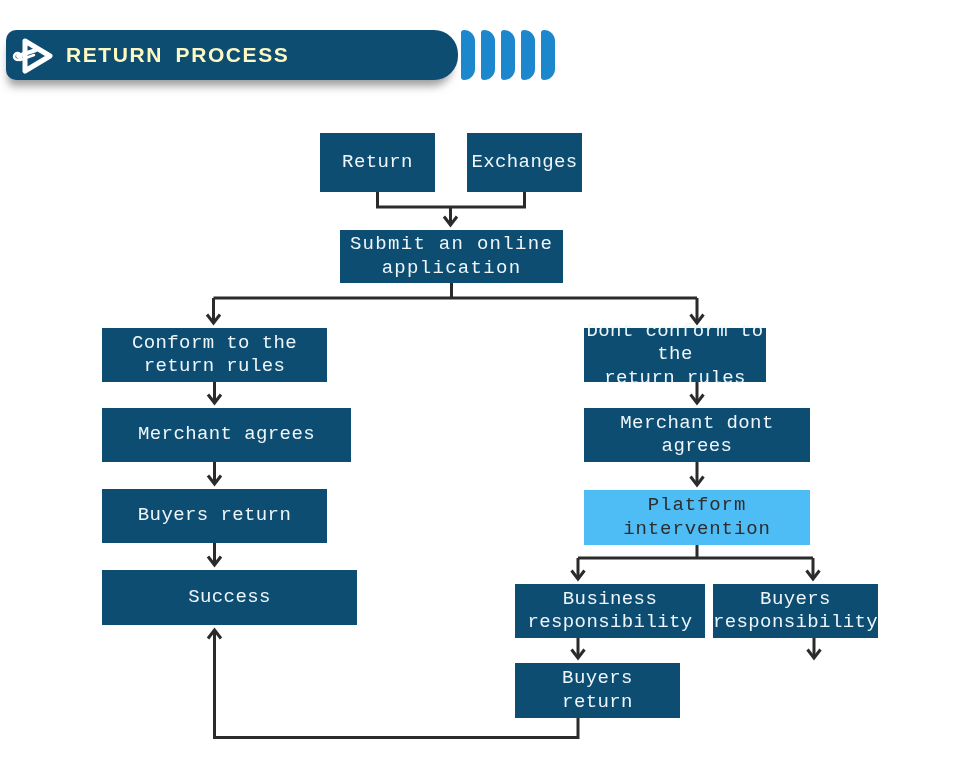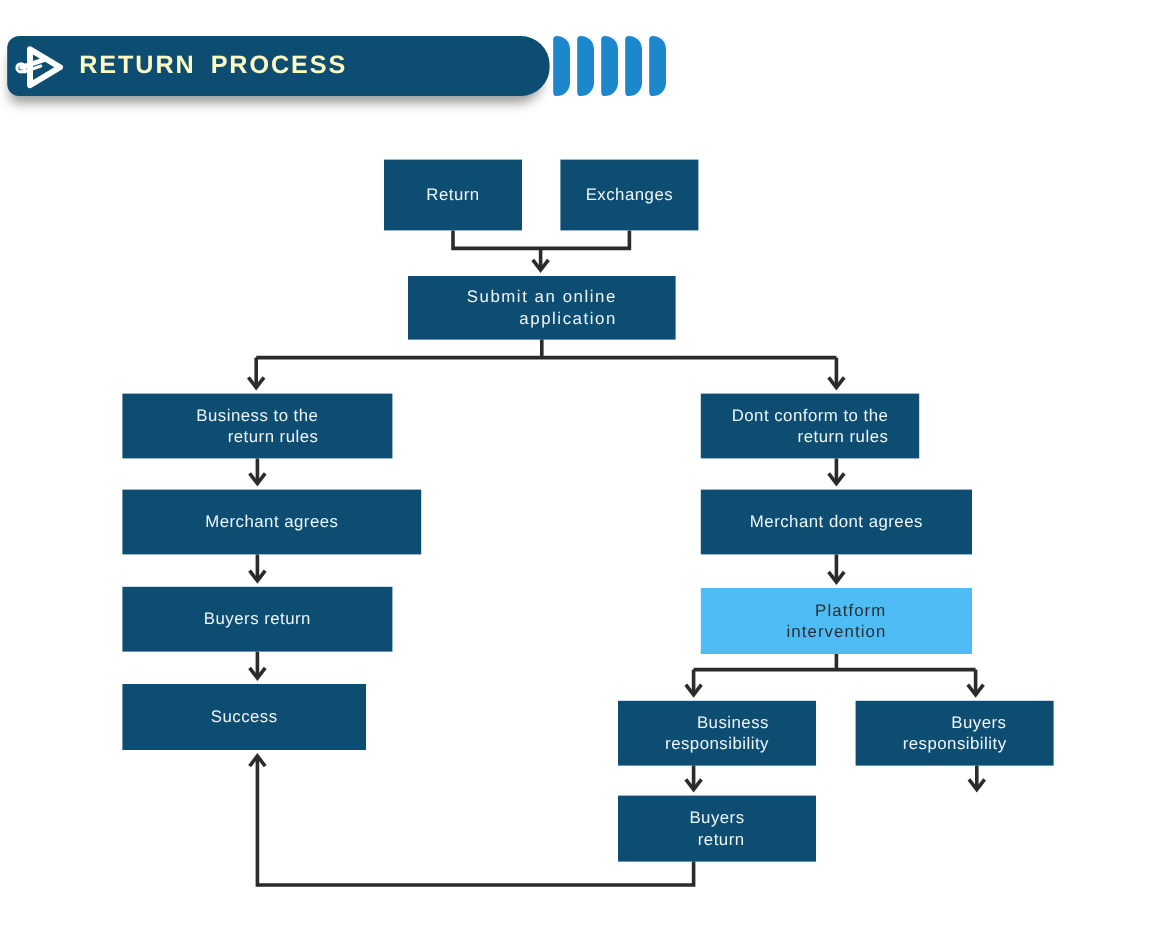--- a/index.html
+++ b/index.html
@@ -37,38 +37,39 @@
     position:absolute;left:461px;top:30px;height:50px;display:flex;gap:6px;z-index:1;
   }
   .decor{
     width:14px;height:50px;background:var(--accent);
     border-radius:3px 11px 11px 3px;
   }
 
   
   .node{
     position:absolute;background:var(--navy);color:var(--text-light);
-    display:flex;align-items:center;justify-content:center;text-align:right;
-    font-size:14px;line-height:1.22;letter-spacing:0.4px;white-space:pre-line;
+    display:flex;align-items:center;justify-content:center;text-align:center;
+    font-size:19px;line-height:1.22;letter-spacing:0.4px;white-space:pre-line;
     z-index:2;
+    font-family:Liberation Mono, monospace;
   }
   .node--light{background:var(--highlight);color:var(--text-dark);letter-spacing:0.9px;}
   .node--spaced{letter-spacing:1.3px;}
 
   .pos-return{left:320px;top:133px;width:115px;height:59px;}
   .pos-exchanges{left:467px;top:133px;width:115px;height:59px;}
   .pos-submit{left:340px;top:230px;width:223px;height:53px;}
   .pos-conform{left:102px;top:328px;width:225px;height:54px;}
   .pos-merchant-agrees{left:102px;top:408px;width:249px;height:54px;}
   .pos-buyers-return-left{left:102px;top:489px;width:225px;height:54px;}
-  .pos-success{left:102px;top:570px;width:203px;height:55px;}
+  .pos-success{left:102px;top:570px;width:255px;height:55px;}
   .pos-dont-conform{left:584px;top:328px;width:182px;height:54px;}
   .pos-merchant-dont{left:584px;top:408px;width:226px;height:54px;}
   .pos-platform{left:584px;top:490px;width:226px;height:55px;}
-  .pos-business-resp{left:515px;top:584px;width:165px;height:54px;}
+  .pos-business-resp{left:515px;top:584px;width:190px;height:54px;}
   .pos-buyers-resp{left:713px;top:584px;width:165px;height:54px;}
   .pos-buyers-return-bottom{left:515px;top:663px;width:165px;height:55px;}
   .pos-failure{left:713px;top:663px;width:165px;height:55px;}
 
   
   .connector-layer{position:absolute;left:0;top:0;width:960px;height:777px;z-index:1;}
   .connector{stroke:var(--line);stroke-width:3;fill:none;stroke-linejoin:miter;}
   .arrowhead-path{stroke:var(--line);stroke-width:3;fill:none;}
   .logo-stroke{stroke:#ffffff;fill:none;}
 </style>
@@ -122,21 +123,21 @@
     <path class="connector" d="M578,638 L578,658" marker-end="url(#arrowhead)"></path>
     <path class="connector" d="M814,638 L814,658" marker-end="url(#arrowhead)"></path>
 
     <path class="connector" d="M578,718 L578,737.5 L214.5,737.5 L214.5,630" marker-end="url(#arrowhead)"></path>
   </svg>
 
   <div class="node pos-return">Return</div>
   <div class="node node--spaced pos-submit">Submit an online
 application</div>
   <div class="node pos-exchanges">Exchanges</div>
-  <div class="node pos-conform">Business to the
+  <div class="node pos-conform">Conform to the
 return rules</div>
   <div class="node pos-merchant-agrees">Merchant agrees</div>
   <div class="node pos-buyers-return-left">Buyers return</div>
   <div class="node pos-success">Success</div>
   <div class="node pos-dont-conform">Dont conform to the
 return rules</div>
   <div class="node node--light pos-platform">Platform
 intervention</div>
   <div class="node pos-merchant-dont">Merchant dont agrees</div>
   <div class="node pos-business-resp">Business

